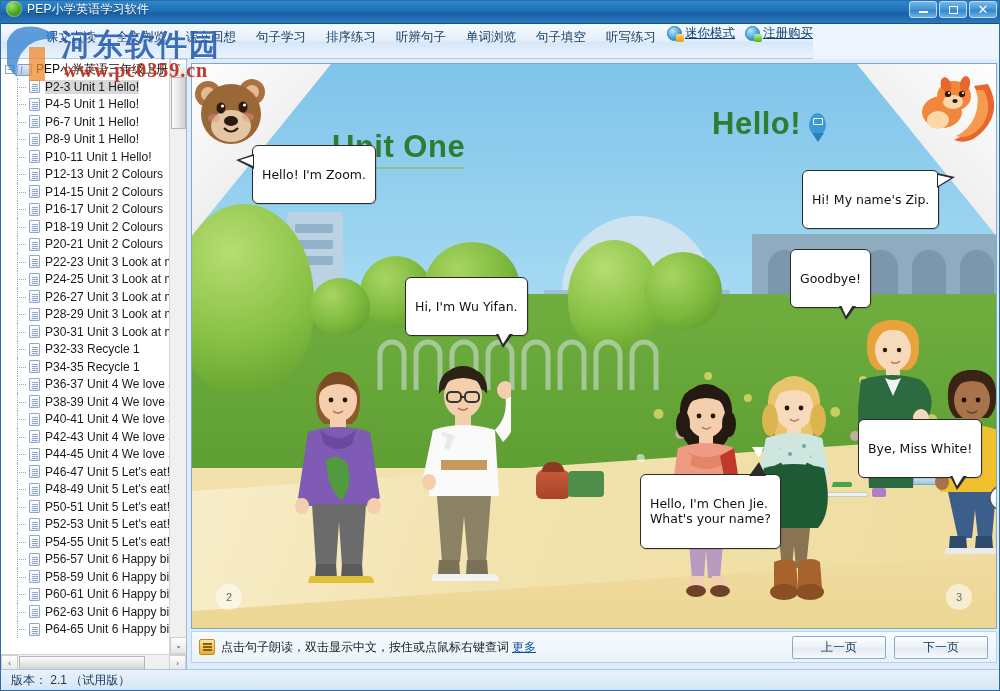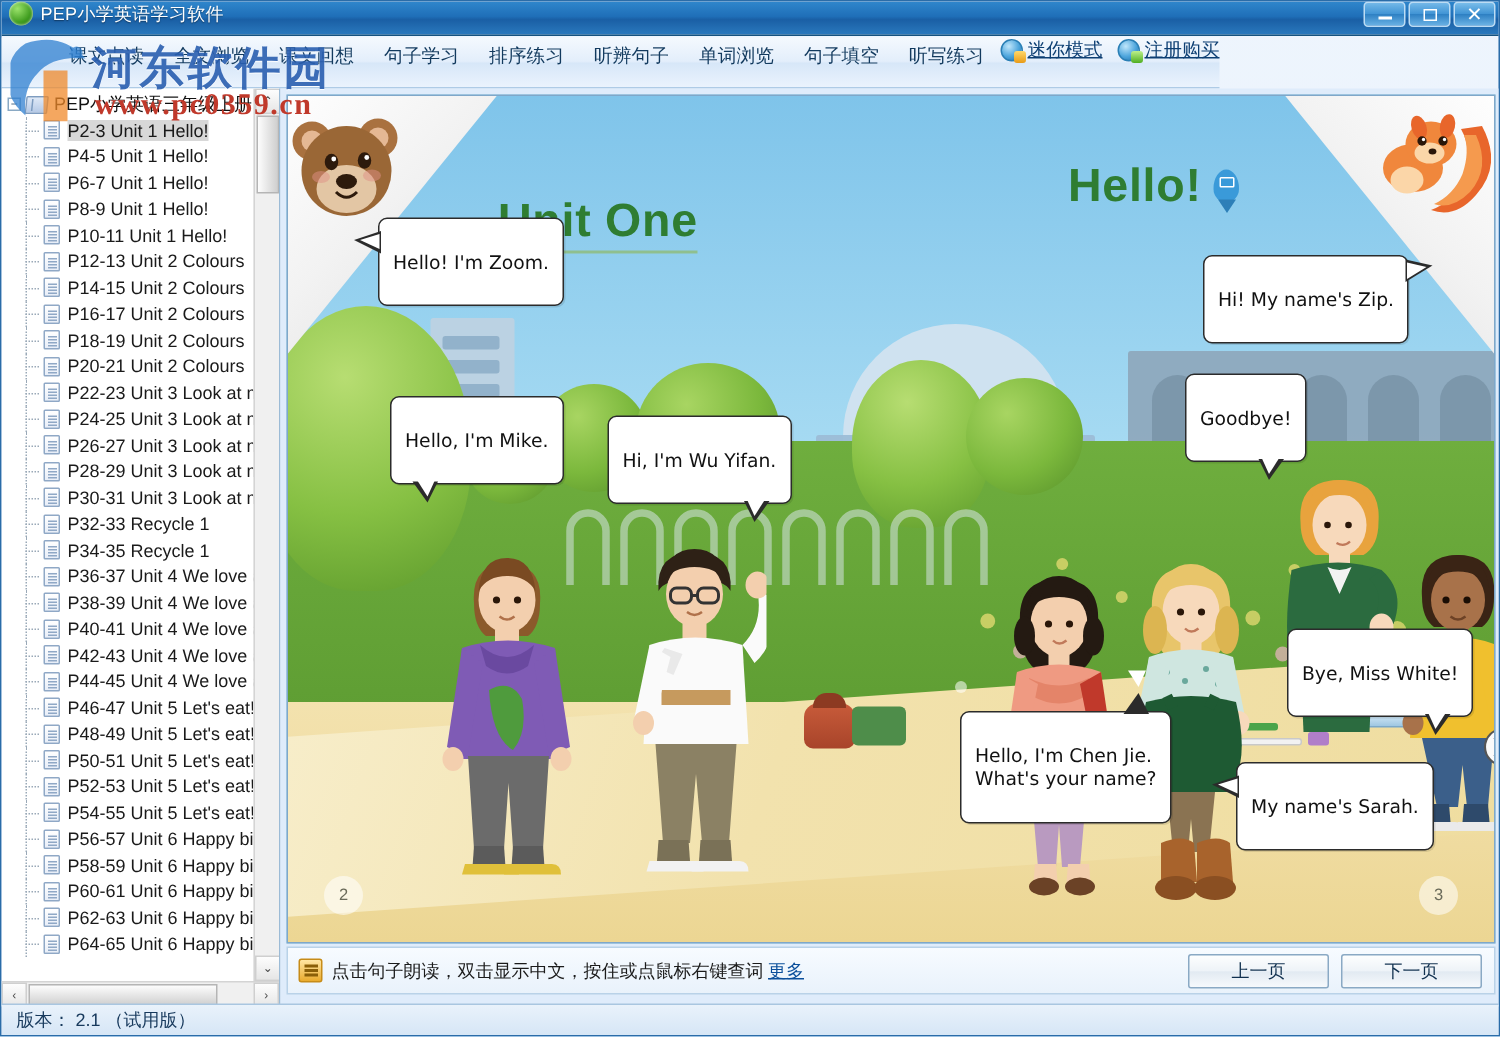--- a/index.html
+++ b/index.html
@@ -831,24 +831,20 @@
         <div class="bubble" style="left:60px;top:81px;">
           <span>Hello! I'm Zoom.</span>
           <span class="tail tail-l"></span>
         </div>
 
         <div class="bubble" style="left:610px;top:106px;">
           <span>Hi! My name's Zip.</span>
           <span class="tail tail-r"></span>
         </div>
 
-        <div class="bubble" style="left:68px;top:200px;">
-          <span>Hello, I'm Mike.</span>
-          <span class="tail tail-bl"></span>
-        </div>
 
         <div class="bubble" style="left:213px;top:213px;">
           <span>Hi, I'm Wu Yifan.</span>
           <span class="tail tail-br"></span>
         </div>
 
         <div class="bubble" style="left:666px;top:355px;">
           <span>Bye, Miss White!</span>
           <span class="tail tail-br"></span>
         </div>
@@ -857,24 +853,20 @@
           <span>Goodbye!</span>
           <span class="tail tail-br"></span>
         </div>
 
         <div class="bubble" style="left:448px;top:410px;">
           <span>Hello, I'm Chen Jie.
 What's your name?</span>
           <span class="tail tail-bl" style="left:auto;right:14px;bottom:auto;top:-13px;border-top:none;border-bottom:14px solid #2b2b2b;"></span>
         </div>
 
-        <div class="bubble" style="left:632px;top:444px;">
-          <span>My name's Sarah.</span>
-          <span class="tail tail-l"></span>
-        </div>
 
         <div class="pg-num" style="left:24px;bottom:18px;">2</div>
         <div class="pg-num" style="right:24px;bottom:18px;">3</div>
       </div>
 
       <div id="hintbar">
         <span class="hint-icon"></span>
         <span class="hint-text">点击句子朗读，双击显示中文，按住或点鼠标右键查词</span>
         <span class="hint-text hint-more">更多</span>
         <div class="page-btns">

